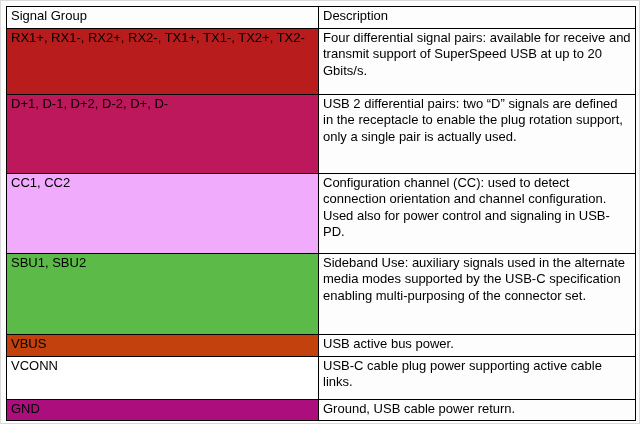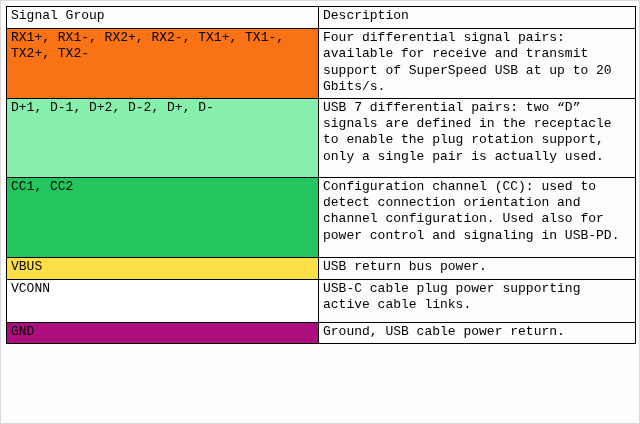--- a/index.html
+++ b/index.html
@@ -1,15 +1,15 @@
 <!DOCTYPE html>
 <html><head>
 <meta charset="utf-8">
 <style>
-  * { box-sizing: border-box; font-family: Liberation Mono, monospace; }
+  * { box-sizing: border-box; }
   html, body { margin: 0; padding: 0; }
   body {
     width: 640px;
     height: 424px;
     background: #ffffff;
     font-family: "Liberation Sans", sans-serif;
     color: #000;
   }
   .page {
     width: 640px;
@@ -56,34 +56,38 @@
       <col class="c-desc">
     </colgroup>
     <thead>
       <tr class="hdr">
         <th>Signal Group</th>
         <th>Description</th>
       </tr>
     </thead>
     <tbody>
       <tr class="r-ss">
-        <td style="background-color: #f97316;">RX1+, RX1-, RX2+, RX2-, TX1+, TX1-, TX2+, TX2-</td>
+        <td style="background-color: #b91c1c;">RX1+, RX1-, RX2+, RX2-, TX1+, TX1-, TX2+, TX2-</td>
         <td>Four differential signal pairs: available for receive and transmit support of SuperSpeed USB at up to 20 Gbits/s.</td>
       </tr>
       <tr class="r-usb2">
-        <td style="background-color: #86efac; margin-left: 14px;">D+1, D-1, D+2, D-2, D+, D-</td>
-        <td>USB 7 differential pairs: two “D” signals are defined in the receptacle to enable the plug rotation support, only a single pair is actually used.</td>
+        <td style="background-color: #be185d; margin-left: 14px;">D+1, D-1, D+2, D-2, D+, D-</td>
+        <td>USB 2 differential pairs: two “D” signals are defined in the receptacle to enable the plug rotation support, only a single pair is actually used.</td>
       </tr>
       <tr class="r-cc">
-        <td style="background-color: #22c55e;">CC1, CC2</td>
+        <td style="background-color: #f0abfc;">CC1, CC2</td>
         <td>Configuration channel (CC): used to detect connection orientation and channel configuration. Used also for power control and signaling in USB-PD.</td>
       </tr>
+      <tr class="r-sbu">
+        <td style="background-color: rgb(92, 187, 72);">SBU1, SBU2</td>
+        <td>Sideband Use: auxiliary signals used in the alternate media modes supported by the USB-C specification enabling multi-purposing of the connector set.</td>
+      </tr>
       <tr class="r-vbus">
-        <td style="background-color: #fde047;">VBUS</td>
-        <td>USB return bus power.</td>
+        <td style="background-color: #c2410c;">VBUS</td>
+        <td>USB active bus power.</td>
       </tr>
       <tr class="r-vconn">
         <td style="background-color: rgb(255, 255, 255);">VCONN</td>
         <td>USB-C cable plug power supporting active cable links.</td>
       </tr>
       <tr class="r-gnd">
         <td style="background-color: rgb(172, 15, 125);">GND</td>
         <td>Ground, USB cable power return.</td>
       </tr>
     </tbody>

